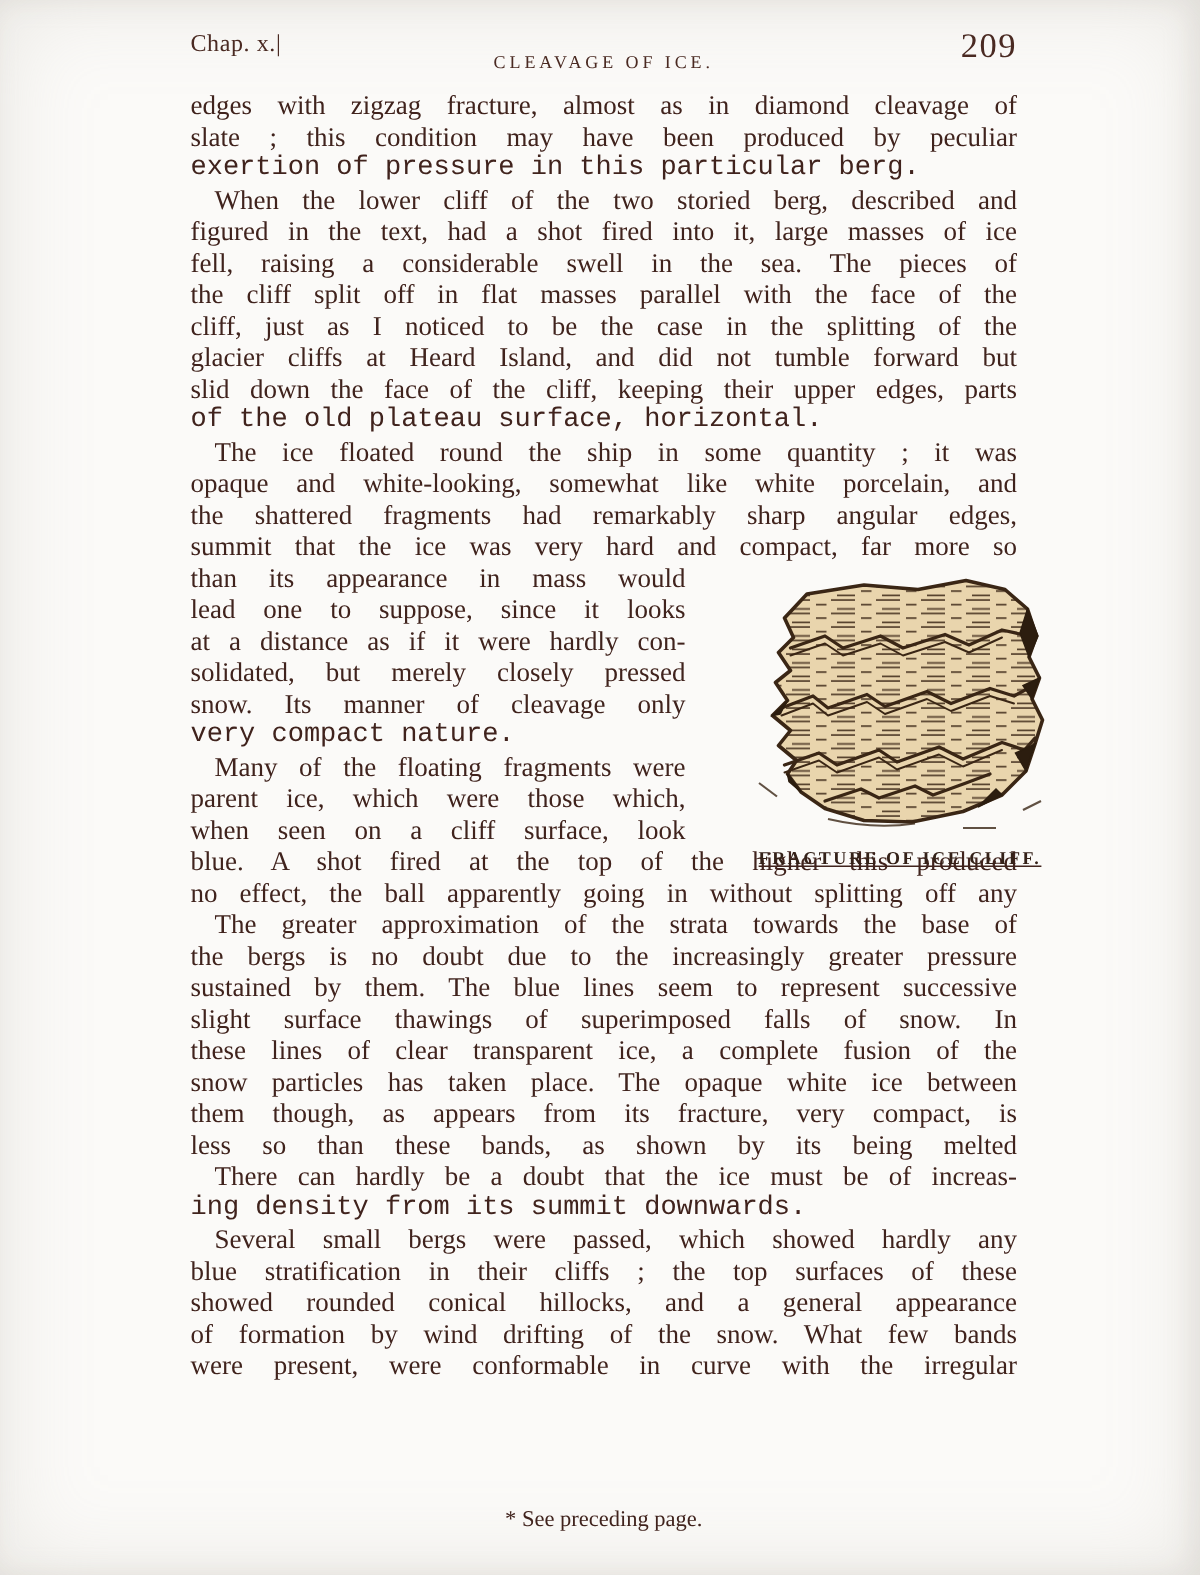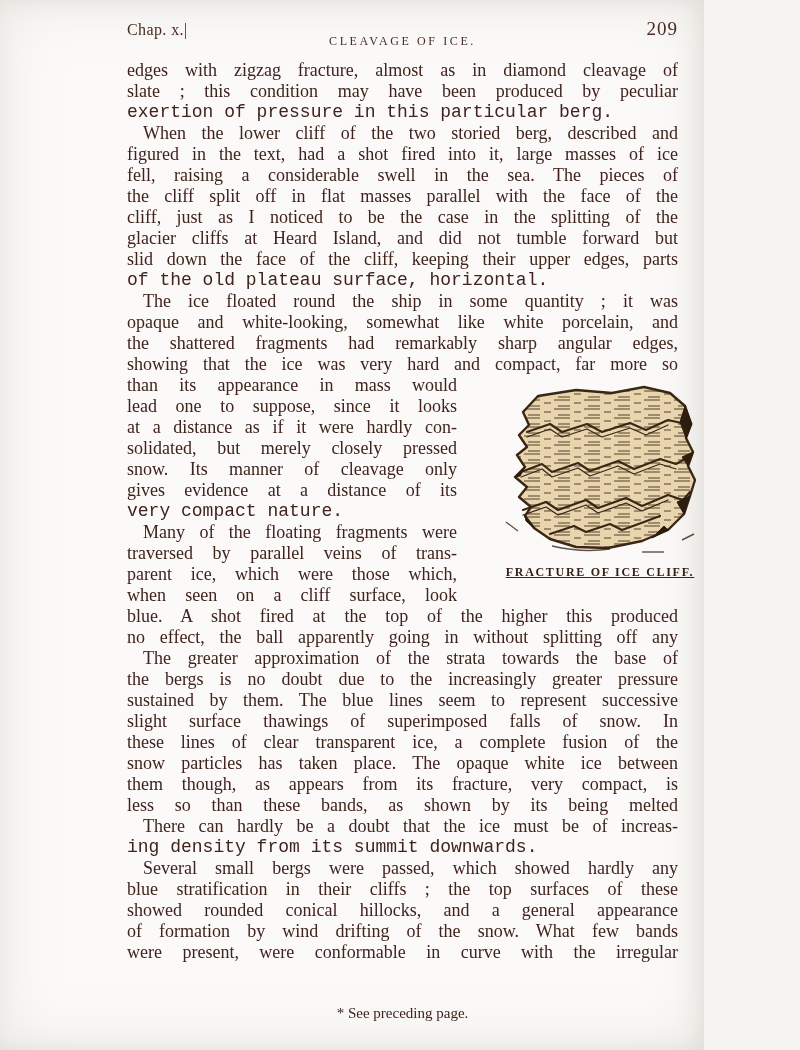--- a/index.html
+++ b/index.html
@@ -12,40 +12,40 @@
   }
   html,body{margin:0;padding:0;}
   body{
     width:800px;height:1050px;
     background:#f4f3f1;
     font-family:"Liberation Serif", serif;
     overflow:hidden;
   }
   .page{
     position:relative;
-    width:704px;height:1050px;
+    width:800px;height:1050px;
     background:var(--paper);
     color:var(--ink);
     box-shadow:inset 0 0 60px rgba(180,175,165,0.25), inset -6px 0 18px rgba(190,185,175,0.25);
   }
   .header{
     position:absolute;
     left:127px;top:18px;width:551px;height:26px;
   }
   .chapter{
     position:absolute;left:0;top:3px;
     font-size:16px;letter-spacing:0.4px;color:var(--ink-soft);
   }
   .page-title{
     position:absolute;left:50%;top:16px;transform:translateX(-50%);
     font-size:12px;letter-spacing:2.6px;white-space:nowrap;color:var(--ink-soft);
   }
   .page-number{
     position:absolute;right:0;top:0;
-    font-size:19px;letter-spacing:1px;color:var(--ink-soft);margin-left:24px;
+    font-size:23px;letter-spacing:1px;color:var(--ink-soft);margin-left:24px;
   }
   .body-text{
     position:absolute;
     left:127px;top:60px;width:551px;
     font-size:18px;line-height:21px;
   }
   .block{margin:0;}
   .block.narrow{width:330px;}
   .line{
     text-align:justify;
@@ -102,34 +102,32 @@
         <div class="line">the cliff split off in flat masses parallel with the face of the</div>
         <div class="line">cliff, just as I noticed to be the case in the splitting of the</div>
         <div class="line">glacier cliffs at Heard Island, and did not tumble forward but</div>
         <div class="line">slid down the face of the cliff, keeping their upper edges, parts</div>
         <div class="line end">of the old plateau surface, horizontal.</div>
       </div>
       <div class="block full indent">
         <div class="line">The ice floated round the ship in some quantity ; it was</div>
         <div class="line">opaque and white-looking, somewhat like white porcelain, and</div>
         <div class="line">the shattered fragments had remarkably sharp angular edges,</div>
-        <div class="line">showing that the ice was very hard and compact, far more so</div>
+        <div class="line">summit that the ice was very hard and compact, far more so</div>
       </div>
       <div class="block narrow">
         <div class="line">than its appearance in mass would</div>
         <div class="line">lead one to suppose, since it looks</div>
         <div class="line">at a distance as if it were hardly con-</div>
         <div class="line">solidated, but merely closely pressed</div>
         <div class="line">snow.  Its manner of cleavage only</div>
-        <div class="line">gives evidence at a distance of its</div>
         <div class="line end">very compact nature.</div>
       </div>
       <div class="block narrow indent">
         <div class="line">Many of the floating fragments were</div>
-        <div class="line">traversed by parallel veins of trans-</div>
         <div class="line">parent ice, which were those which,</div>
         <div class="line">when seen on a cliff surface, look</div>
       </div>
       <div class="block full">
         <div class="line">blue.  A shot fired at the top of the higher this produced</div>
         <div class="line">no effect, the ball apparently going in without splitting off any</div>
       </div>
       <div class="block full indent">
         <div class="line">The greater approximation of the strata towards the base of</div>
         <div class="line">the bergs is no doubt due to the increasingly greater pressure</div>

